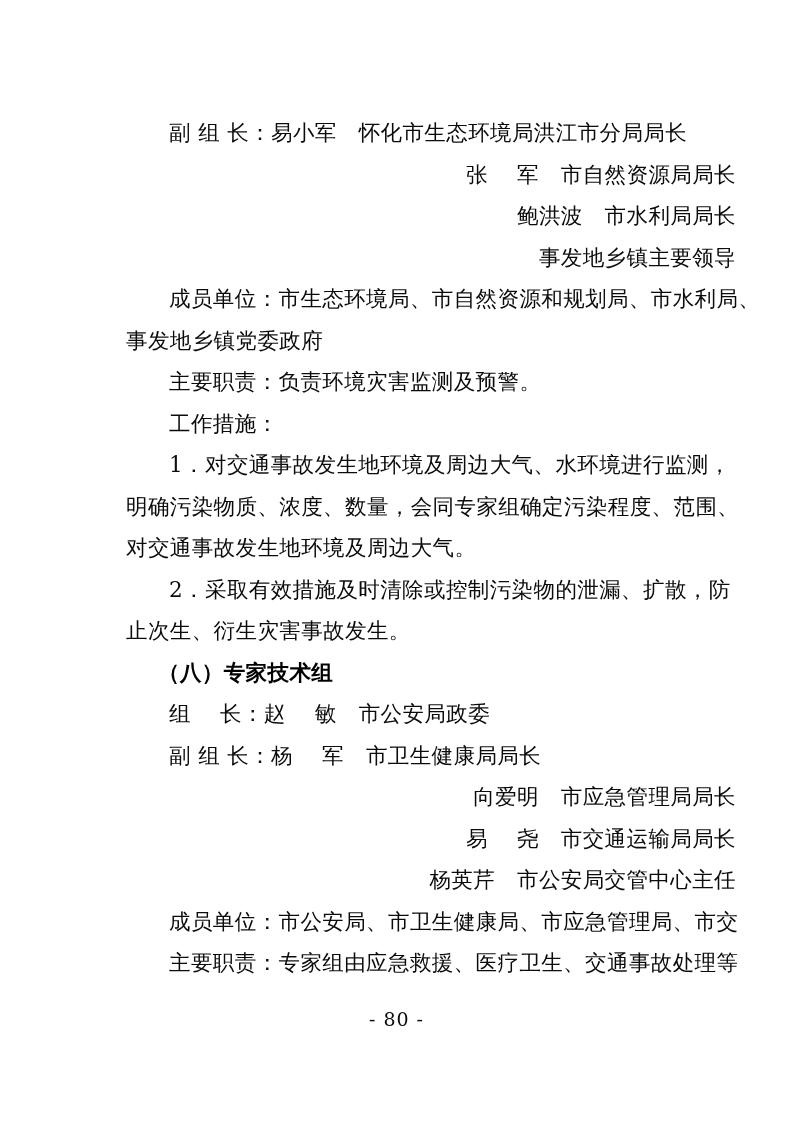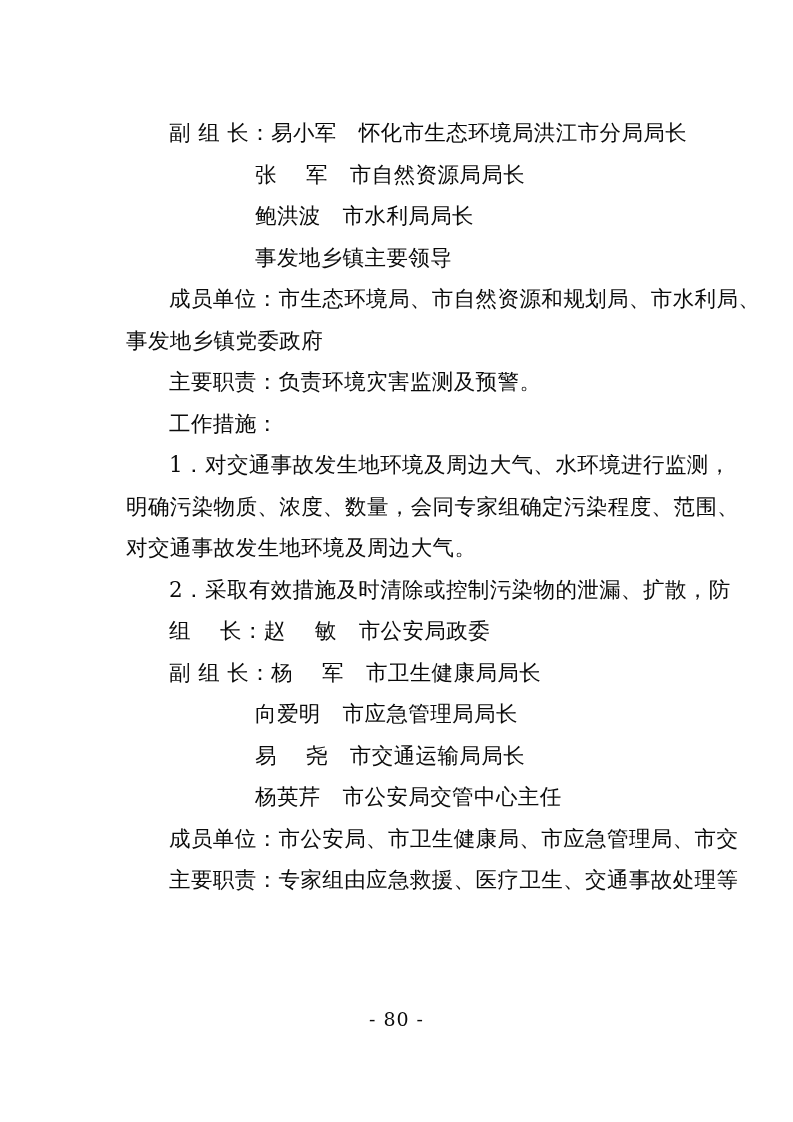--- a/index.html
+++ b/index.html
@@ -24,21 +24,21 @@
     width: 610px;
   }
   .line {
     font-size: 21.5px;
     line-height: 41.5px;
     letter-spacing: 0.4px;
     white-space: pre;
     color: #0b0b0b;
   }
   .indent-1 { padding-left: 43px; }   
-  .indent-3 { padding-left: 129px; }
+  .indent-3 { padding-left: 129px; text-align: right; }
   .indent-0 { padding-left: 0px; }
   .heading {
     font-weight: bold;
     font-size: 21.5px;
     line-height: 41.5px;
     letter-spacing: 0.4px;
     white-space: pre;
     padding-left: 32px;
   }
   .footer {
@@ -65,20 +65,22 @@
     <div class="line indent-3">鲍洪波　市水利局局长</div>
     <div class="line indent-3">事发地乡镇主要领导</div>
     <div class="line indent-1">成员单位：市生态环境局、市自然资源和规划局、市水利局、</div>
     <div class="line indent-0">事发地乡镇党委政府</div>
     <div class="line indent-1">主要职责：负责环境灾害监测及预警。</div>
     <div class="line indent-1">工作措施：</div>
     <div class="line indent-1">1．对交通事故发生地环境及周边大气、水环境进行监测，</div>
     <div class="line indent-0">明确污染物质、浓度、数量，会同专家组确定污染程度、范围、</div>
     <div class="line indent-0">对交通事故发生地环境及周边大气。</div>
     <div class="line indent-1">2．采取有效措施及时清除或控制污染物的泄漏、扩散，防</div>
+    <div class="line indent-0">止次生、衍生灾害事故发生。</div>
+    <div class="heading">（八）专家技术组</div>
     <div class="line indent-1">组　 长：赵　 敏　市公安局政委</div>
     <div class="line indent-1">副 组 长：杨　 军　市卫生健康局局长</div>
     <div class="line indent-3">向爱明　市应急管理局局长</div>
     <div class="line indent-3">易　 尧　市交通运输局局长</div>
     <div class="line indent-3">杨英芹　市公安局交管中心主任</div>
     <div class="line indent-1">成员单位：市公安局、市卫生健康局、市应急管理局、市交</div>
     <div class="line indent-1">主要职责：专家组由应急救援、医疗卫生、交通事故处理等</div>
 
   </div>
 

